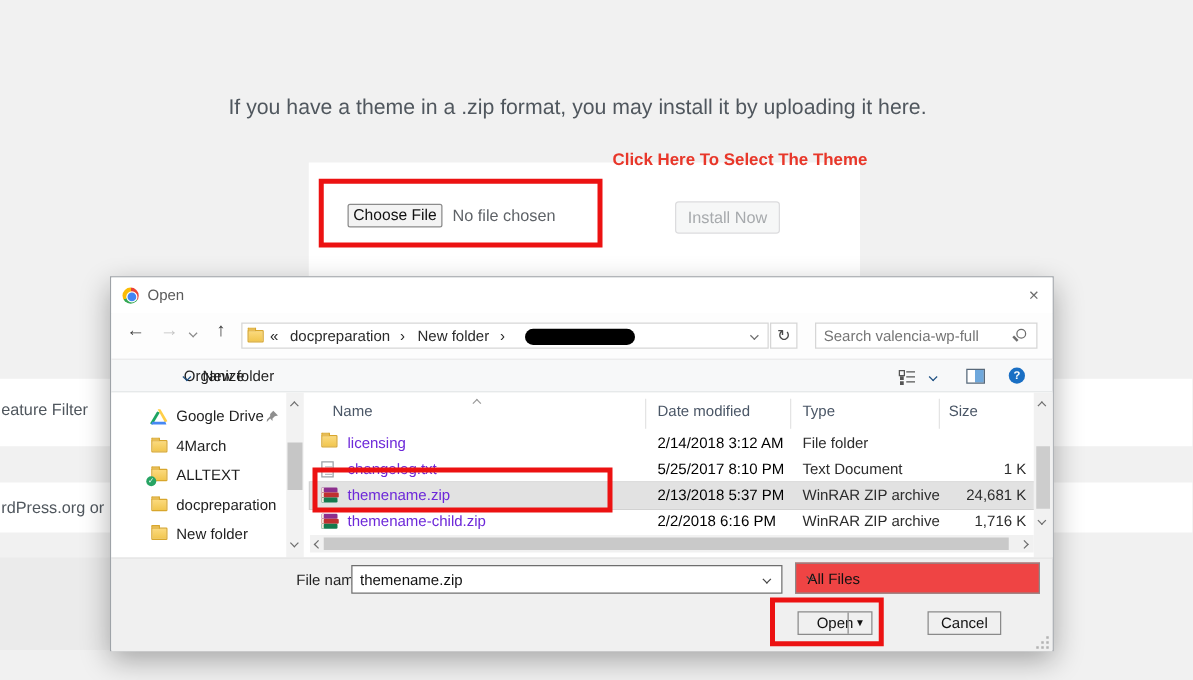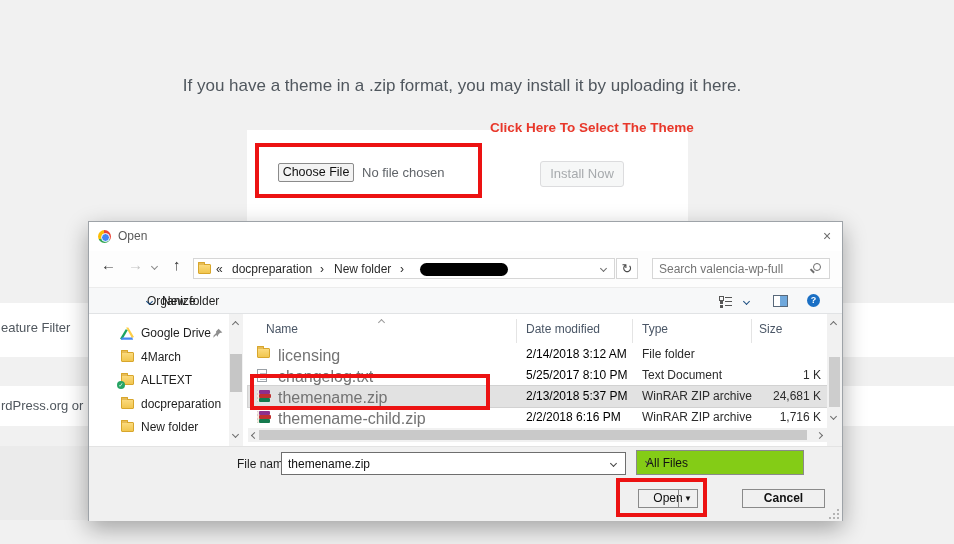--- a/index.html
+++ b/index.html
@@ -98,21 +98,21 @@
     text-align:center; }
   .side-scroll { left:140px; top:0; width:14px; height:132px; background:#f2f2f2; }
   .side-thumb { left:141px; top:40px; width:12px; height:38px; background:#c6c6c6; }
 
   
   .col-divider { top:97px; width:1px; height:24px; background:#e4e4e4; }
   .hdr { top:100px; font-size:12px; color:#4a5666; }
   .rows-wrap { left:159px; top:122px; width:579px; }
   .frow { position:relative; width:579px; height:21px; }
   .frow.sel { background:#e2e2e2; outline:1px solid #d2d2d2; }
-  .fname { position:absolute; left:30px; top:3px; font-size:16px; color:#737373; }
+  .fname { position:absolute; left:30px; top:3px; font-size:12px; color:#6d28d9; }
   .fdate { position:absolute; left:278px; top:3px; font-size:12px; color:#000000; }
   .ftype { position:absolute; left:394px; top:3px; font-size:12px; color:#2c2c2c; }
   .fsize { position:absolute; right:6px; top:3px; font-size:12px; color:#2c2c2c;
     text-align:right; }
   .ficon { position:absolute; left:9px; top:4px; }
   .doc-icon { width:10px; height:13px; background:#fff; border:1px solid #9aa0a6; }
   .doc-icon::after { content:""; position:absolute; left:2px; top:3px; width:6px;
     height:1px; background:#b9bec4; box-shadow:0 3px 0 #b9bec4, 0 6px 0 #b9bec4; }
   .rar-icon { width:13px; height:13px; }
   .rar-icon i { position:absolute; left:0; width:13px; height:4px; border-radius:1px;
@@ -130,29 +130,29 @@
 
   
   .footer { left:0; top:224px; width:753px; height:75px; background:#f0f0f0;
     border-top:1px solid #e3e3e3; }
   .fn-label { left:148px; top:10px; font-size:12px; color:#1f1f1f; }
   .fn-combo { left:192px; top:5px; width:345px; height:23px; background:#fff;
     border:1px solid #6e6e6e; }
   .fn-combo input { position:absolute; left:6px; top:2px; width:310px; height:17px;
     border:none; outline:none; font-size:12px; color:#111;
     font-family:"Liberation Sans", sans-serif; }
-  .type-combo { left:547px; top:3px; width:168px; height:25px; background:#84cc16;
+  .type-combo { left:547px; top:3px; width:196px; height:25px; background:#ef4444;
     border:1px solid #8a8a8a; }
   .type-combo span { position:absolute; left:9px; top:5px; font-size:12px; color:#111; }
   .win-btn { top:42px; height:19px; background:#f0f0f0; border:1px solid #8a8a8a;
     font-size:12px; color:#111; text-align:center; line-height:17px; }
   .open-btn { left:549px; width:60px; }
   .open-split { position:absolute; right:0; top:0; width:19px; height:17px;
     border-left:1px solid #8a8a8a; font-size:8px; line-height:17px; color:#111; }
-  .cancel-btn { left:653px; width:83px;font-weight:bold; }
+  .cancel-btn { left:653px; width:59px; }
   .grip { left:740px; top:62px; width:10px; height:10px; }
   .grip::before { content:""; position:absolute; left:8px; top:0; width:2px; height:2px;
     background:#b3b3b3; box-shadow:0 4px 0 #b3b3b3, -4px 4px 0 #b3b3b3,
       0 8px 0 #b3b3b3, -4px 8px 0 #b3b3b3, -8px 8px 0 #b3b3b3; }
 </style>
 </head>
 <body>
 
 <div id="stage">
 

